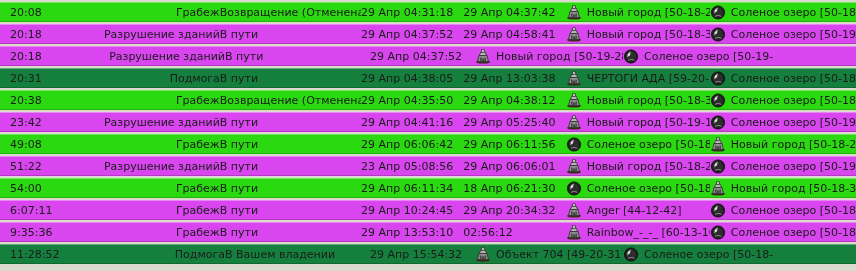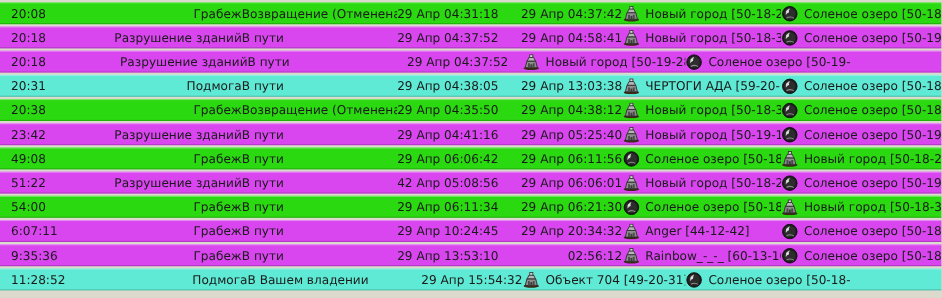--- a/index.html
+++ b/index.html
@@ -27,29 +27,29 @@
     margin-bottom: 2px;
     font-size: 11px;
     color: #1a1a1a;
     white-space: nowrap;
     box-sizing: border-box;
     border-top: 1px solid rgba(255,255,255,0.35);
     border-bottom: 1px solid rgba(0,0,0,0.18);
   }
   .row.green  { background: #2bd911; }
   .row.red    { background: #d946ef; }
-  .row.orange { background: #5eead4; }
+  .row.orange { background: #15803d; }
 
   .cell { overflow: hidden; text-overflow: clip; }
 
   .c-time   { width: 60px; padding-left: 10px; box-sizing: border-box; }
   .c-type   { width: 165px; padding-left: 12px; box-sizing: border-box; text-align: right; }
   .c-status { width: 145px; box-sizing: border-box; }
   .c-start  { width: 105px; box-sizing: border-box; }
-  .c-end    { width: 105px; box-sizing: border-box; text-align: right; }
+  .c-end    { width: 105px; box-sizing: border-box; }
   .c-from   { width: 148px; box-sizing: border-box; display: flex; align-items: center; }
   .c-to     { width: 150px; box-sizing: border-box; display: flex; align-items: center; }
 
   .icon {
     width: 16px;
     height: 15px;
     margin-right: 5px;
     flex: 0 0 16px;
     display: inline-block;
     position: relative;
@@ -288,21 +288,21 @@
             <rect x="7.2" y="9.5" width="1.7" height="3" fill="#3a3a3a"></rect>
           </svg>
         </span>
         <span class="vname">Новый город [50-18-28]</span>
       </div>
     </div>
     <div class="row red">
       <div class="cell c-time">51:22</div>
       <div class="cell c-type">Разрушение зданий</div>
       <div class="cell c-status">В пути</div>
-      <div class="cell c-start">42 Апр 05:08:56</div>
+      <div class="cell c-start">23 Апр 05:08:56</div>
       <div class="cell c-end">29 Апр 06:06:01</div>
       <div class="cell c-from">
         <span class="icon">
           <svg width="16" height="15" viewBox="0 0 16 15">
             <ellipse cx="8" cy="13" rx="7" ry="1.6" fill="#3a2a18"></ellipse>
             <path d="M2.5 12.5 L4 6.5 L12 6.5 L13.5 12.5 Z" fill="#8e8e8e" stroke="#2b2b2b" stroke-width="0.8"></path>
             <path d="M4.2 6.5 L6 3 L10 3 L11.8 6.5 Z" fill="#b5b5b5" stroke="#2b2b2b" stroke-width="0.8"></path>
             <rect x="6.6" y="0.8" width="2.8" height="2.4" fill="#d6d6d6" stroke="#2b2b2b" stroke-width="0.7"></rect>
             <rect x="5" y="8.5" width="1.7" height="4" fill="#4a4a4a"></rect>
             <rect x="9.3" y="8.5" width="1.7" height="4" fill="#4a4a4a"></rect>
@@ -322,21 +322,21 @@
           </svg>
         </span>
         <span class="vname">Соленое озеро [50-19-20]</span>
       </div>
     </div>
     <div class="row green">
       <div class="cell c-time">54:00</div>
       <div class="cell c-type">Грабеж</div>
       <div class="cell c-status">В пути</div>
       <div class="cell c-start">29 Апр 06:11:34</div>
-      <div class="cell c-end">29 Апр 06:21:30</div>
+      <div class="cell c-end">18 Апр 06:21:30</div>
       <div class="cell c-from">
         <span class="icon">
           <svg width="16" height="15" viewBox="0 0 16 15">
             <circle cx="8" cy="7.5" r="6.6" fill="#1e1e1e" stroke="#0a0a0a" stroke-width="0.8"></circle>
             <circle cx="8" cy="7.5" r="5.1" fill="#2d2d2d"></circle>
             <path d="M8 2.6 C5.2 3.6 4 6 4.4 8.6 C6 7.2 7.4 5 8 2.6 Z" fill="#c9c9c9"></path>
             <circle cx="6" cy="5.6" r="1.2" fill="#e2e2e2"></circle>
             <path d="M5 11.5 C7 10 10 10.2 11.6 11.6" stroke="#8a8a8a" stroke-width="1" fill="none"></path>
           </svg>
         </span>

